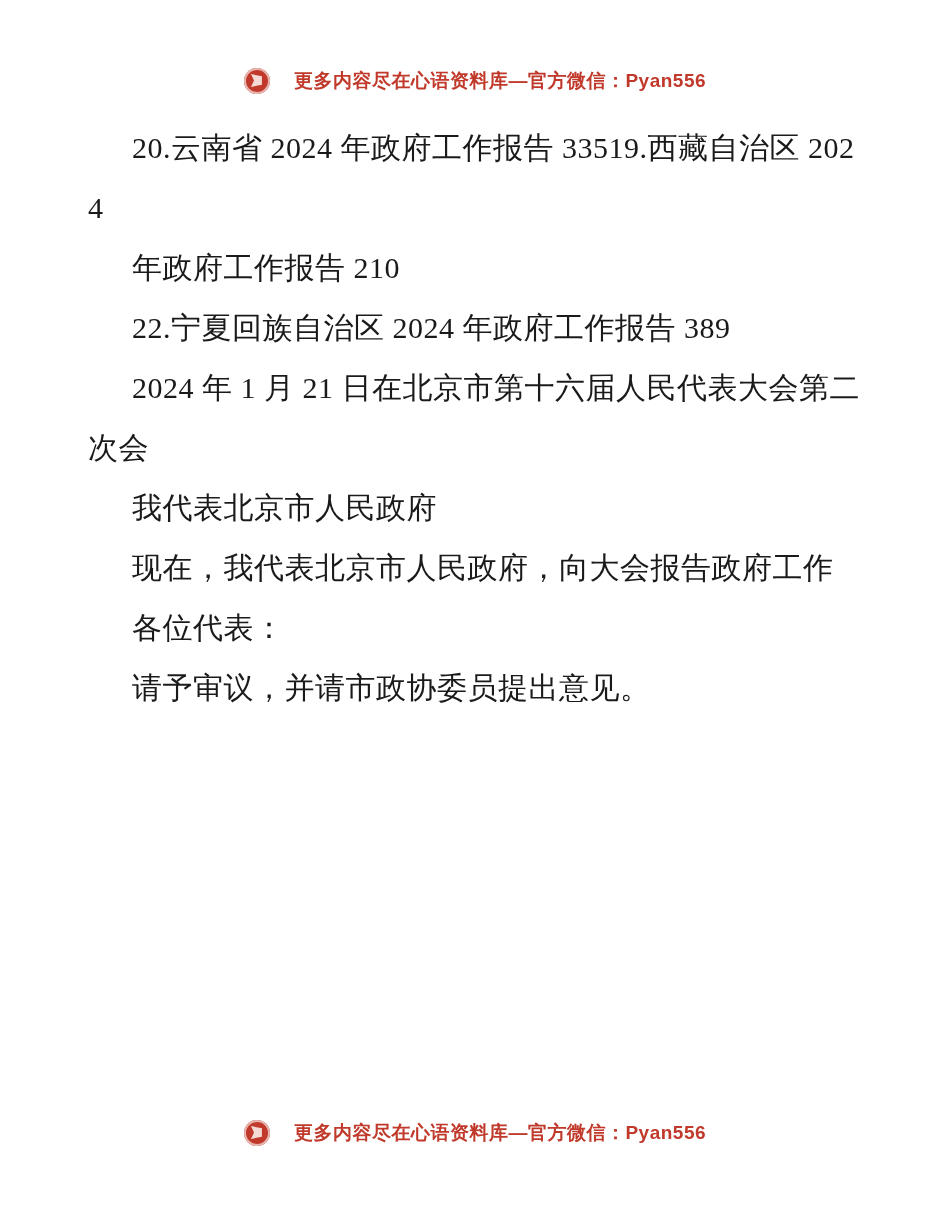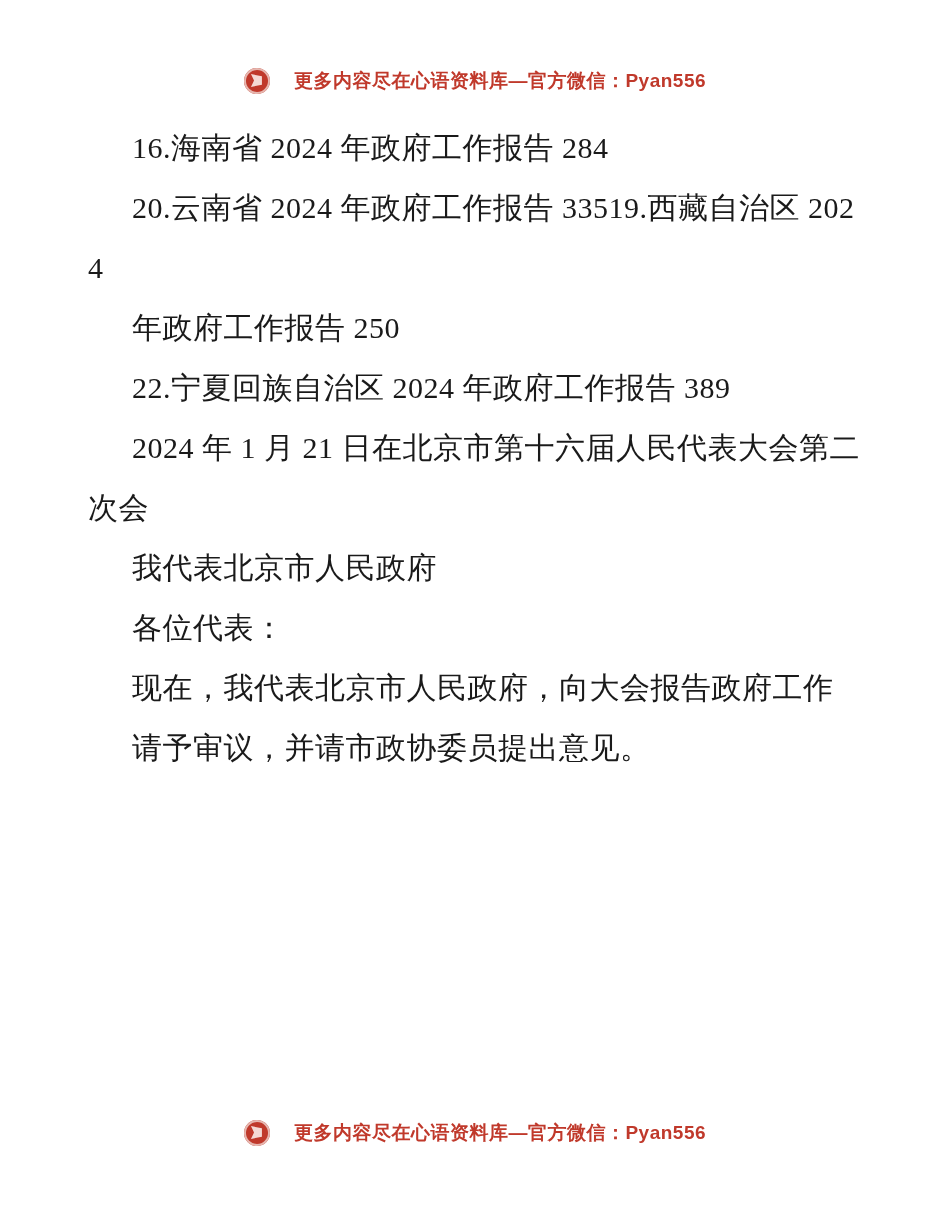--- a/index.html
+++ b/index.html
@@ -91,28 +91,27 @@
 <body>
 
 <div class="page">
 
   <div class="watermark top">
     <span class="wm-badge"></span>
     <span class="wm-text">更多内容尽在心语资料库—官方微信：Pyan556</span>
   </div>
 
   <div class="content">
-    <p class="para">16.海南省 2024 年政府工作报告 284</p>
     <p class="para">20.云南省 2024 年政府工作报告 33519.西藏自治区 2024</p>
-    <p class="para">年政府工作报告 250</p>
+    <p class="para">年政府工作报告 210</p>
     <p class="para">22.宁夏回族自治区 2024 年政府工作报告 389</p>
     <p class="para">2024 年 1 月 21 日在北京市第十六届人民代表大会第二次会</p>
     <p class="para">我代表北京市人民政府</p>
+    <p class="para">现在，我代表北京市人民政府，向大会报告政府工作</p>
     <p class="para">各位代表：</p>
-    <p class="para">现在，我代表北京市人民政府，向大会报告政府工作</p>
     <p class="para">请予审议，并请市政协委员提出意见。</p>
   </div>
 
   <div class="watermark bottom">
     <span class="wm-badge"></span>
     <span class="wm-text">更多内容尽在心语资料库—官方微信：Pyan556</span>
   </div>
 
 </div>
 

